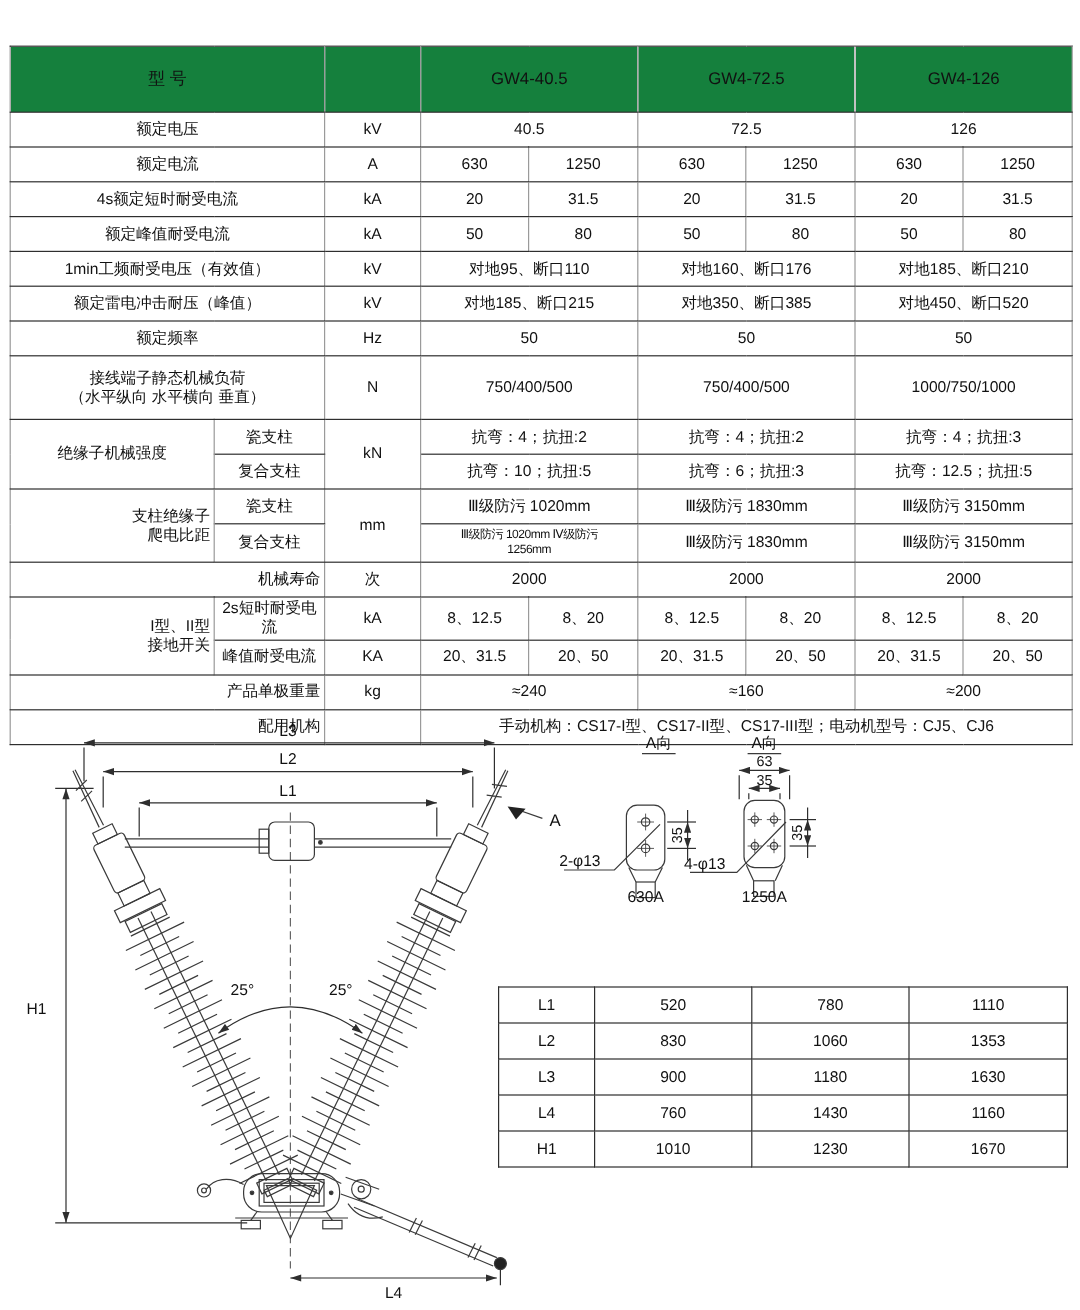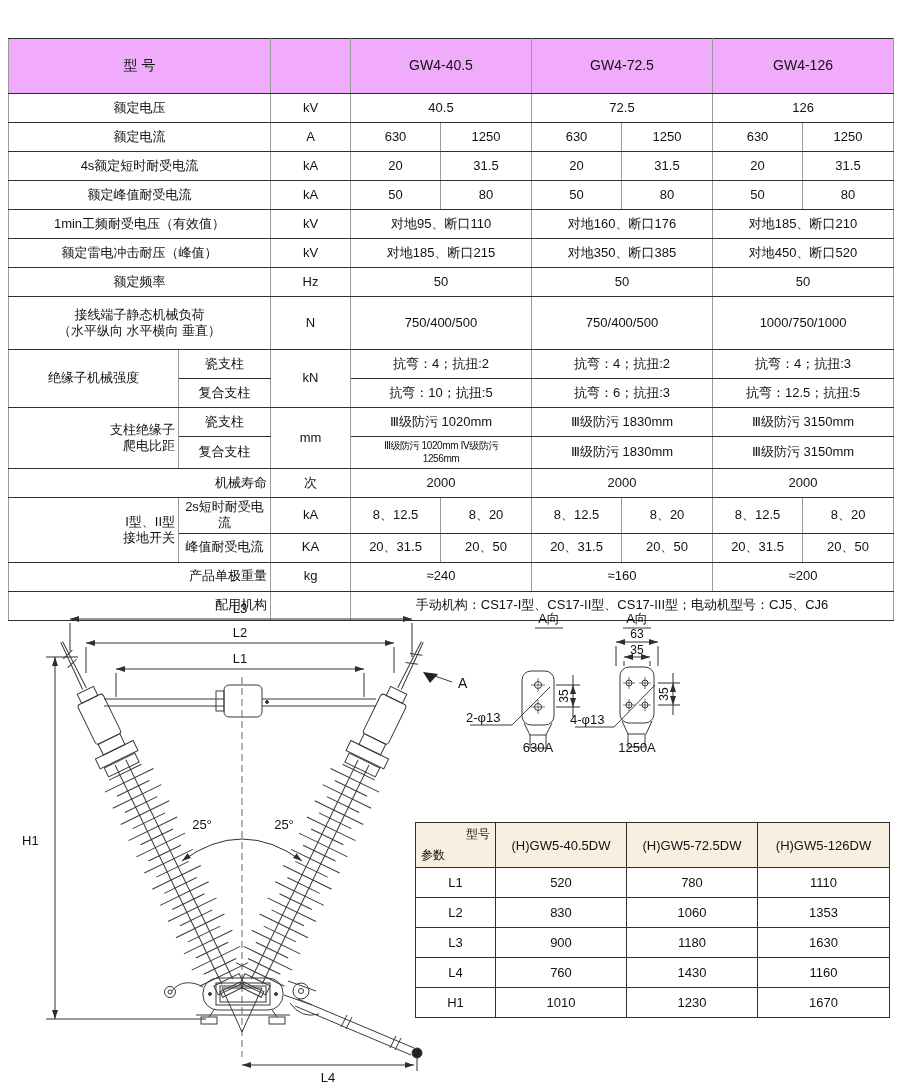--- a/index.html
+++ b/index.html
@@ -9,21 +9,21 @@
   .title-row{position:absolute;left:30px;top:8px;display:flex;align-items:flex-start;gap:8px;
              font-size:17px;font-weight:bold;margin-top:32px;}
   .title-row .sq{width:12px;height:12px;border:1.5px solid #bcbcbc;display:inline-block;}
   
   table.spec{position:absolute;left:8px;top:38px;width:885px;border-collapse:collapse;
              table-layout:fixed;font-size:13px;}
   .spec td{border-top:1px solid #2e2e2e;border-bottom:1px solid #2e2e2e;
            border-left:1px solid #9a9a9a;border-right:1px solid #9a9a9a;
            text-align:center;vertical-align:middle;padding:1px 3px;height:26px;line-height:1.25;
            overflow:hidden;}
-  .spec tr.hd td{background:#f0abfc;height:52px;font-size:14px;}
+  .spec tr.hd td{background:#15803d;height:52px;font-size:14px;}
   .spec td.lt{text-align:right;padding-left:28px;}
   .spec td.sm{font-size:10px;letter-spacing:-0.4px;padding:1px 15px;}
   .spec tr.tall td{height:50px;}
   .spec tr.t2 td{height:29px;}
   
   .lower{position:absolute;left:0;top:595px;width:760px;height:497px;}
   svg.outline{position:absolute;left:0;top:0;}
   .ln{stroke:#3a3a3a;stroke-width:1;fill:none;}
   .dim{stroke:#2e2e2e;stroke-width:1;fill:none;}
   .cl{stroke:#666;stroke-width:1;fill:none;stroke-dasharray:7 4;}
@@ -392,29 +392,20 @@
 
     <div class="dimtbl">
       <table>
         <colgroup>
             <col style="width:80px">
             <col style="width:131px">
             <col style="width:131px">
             <col style="width:132px">
           </colgroup>
         <tbody>
-            <tr class="hd">
-          <td class="corner">
-            <span class="tr">型号</span>
-            <span class="bl">参数</span>
-          </td>
-          <td>(H)GW5-40.5DW</td>
-          <td>(H)GW5-72.5DW</td>
-          <td>(H)GW5-126DW</td>
-        </tr>
         <tr>
           <td>L1</td>
           <td>520</td>
           <td>780</td>
           <td>1110</td>
         </tr>
         <tr>
           <td>L2</td>
           <td>830</td>
           <td>1060</td>

